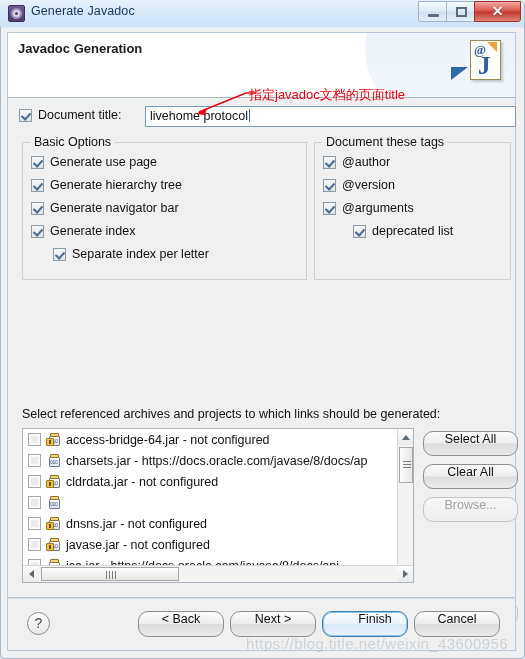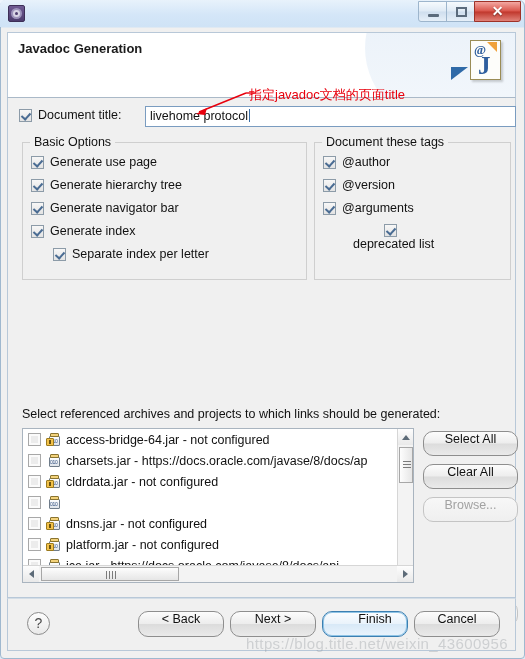--- a/index.html
+++ b/index.html
@@ -481,20 +481,21 @@
 </head>
 <body>
 
 <div id="root">
   <div class="win-frame"></div>
 
   <div class="titlebar">
     <div class="title-icon">
       <div class="gear"></div>
     </div>
+    <div class="title-text">Generate Javadoc</div>
     <div class="win-buttons">
       <div class="wb">
           <span class="glyph-min"></span>
         </div>
       <div class="wb">
           <span class="glyph-max"></span>
         </div>
       <div class="wb wb-close">
           <span class="glyph-x">✕</span>
         </div>
@@ -554,21 +555,21 @@
         <span class="cb-label">@author</span>
       </div>
       <div class="cbrow" style="left:8px; top:35px;">
         <span class="cb checked"></span>
         <span class="cb-label">@version</span>
       </div>
       <div class="cbrow" style="left:8px; top:58px;">
         <span class="cb checked"></span>
         <span class="cb-label">@arguments</span>
       </div>
-      <div class="cbrow" style="left:32px; top:81px;flex-direction:column;">
+      <div class="cbrow" style="left:38px; top:81px;">
         <span class="cb checked"></span>
         <span class="cb-label">deprecated list</span>
       </div>
     </div>
 
     <div class="sect-label">Select referenced archives and projects to which links should be generated:</div>
 
     <div class="listbox">
       <div class="list-inner">
         <div class="list-row">
@@ -619,21 +620,21 @@
           <span>dnsns.jar - not configured</span>
         </div>
         <div class="list-row">
           <span class="cb-sm"></span>
           <span class="jar-ico">
               <span class="jar-body"></span>
               <span class="jar-lid"></span>
               <span class="jar-010">010</span>
               <span class="jar-warn"></span>
             </span>
-          <span>platform.jar - not configured</span>
+          <span>javase.jar - not configured</span>
         </div>
         <div class="list-row">
           <span class="cb-sm"></span>
           <span class="jar-ico">
               <span class="jar-body"></span>
               <span class="jar-lid"></span>
               <span class="jar-010">010</span>
             </span>
           <span>jce.jar - https://docs.oracle.com/javase/8/docs/api</span>
         </div>

